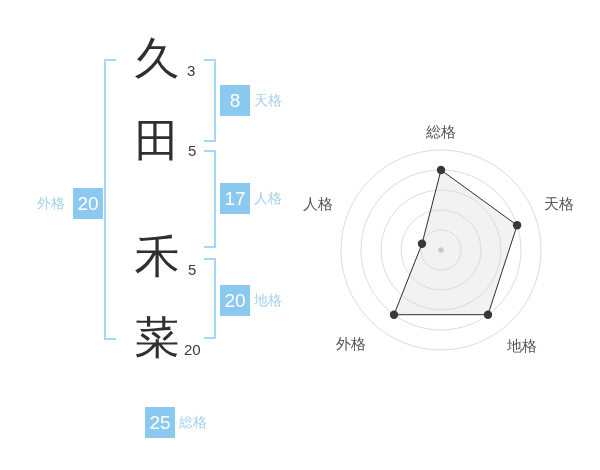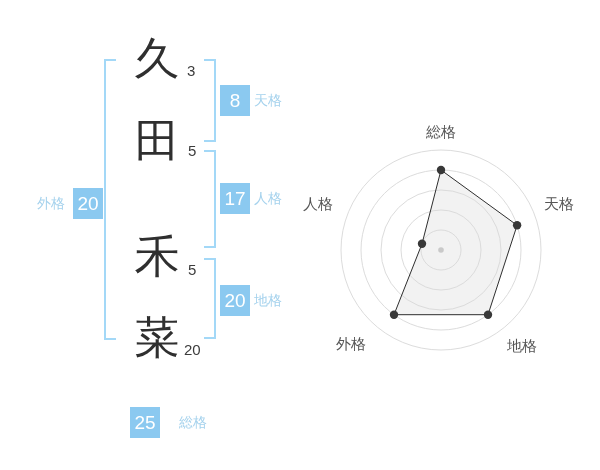--- a/index.html
+++ b/index.html
@@ -83,21 +83,21 @@
 
   <div class="vbox" style="left:220px;top:183px">17</div>
   <div class="vlabel" style="left:254px;top:191px">人格</div>
 
   <div class="vbox" style="left:220px;top:285px">20</div>
   <div class="vlabel" style="left:254px;top:293px">地格</div>
 
   <div class="vlabel" style="left:37px;top:196px">外格</div>
   <div class="vbox" style="left:73px;top:188px">20</div>
 
-  <div class="vbox" style="left:130px;top:407px">25</div>
+  <div class="vbox" style="left:145px;top:407px">25</div>
   <div class="vlabel" style="left:179px;top:415px">総格</div>
 
   <svg class="radar-svg" width="300" height="284" viewBox="0 0 300 284">
       <circle cx="141" cy="142" r="20" fill="none" stroke="#dcdcdc" stroke-width="1"></circle>
       <circle cx="141" cy="142" r="40" fill="none" stroke="#dcdcdc" stroke-width="1"></circle>
       <circle cx="141" cy="142" r="60" fill="none" stroke="#dcdcdc" stroke-width="1"></circle>
       <circle cx="141" cy="142" r="80" fill="none" stroke="#dcdcdc" stroke-width="1"></circle>
       <circle cx="141" cy="142" r="100" fill="none" stroke="#dcdcdc" stroke-width="1"></circle>
       <polygon points="141.0,62.0 217.1,117.3 188.0,206.7 94.0,206.7 122.0,135.8" fill="#d9d9d9" fill-opacity="0.35" stroke="#2e2e2e" stroke-width="1"></polygon>
       <circle cx="141" cy="142" r="2.8" fill="#c9c9c9"></circle>

